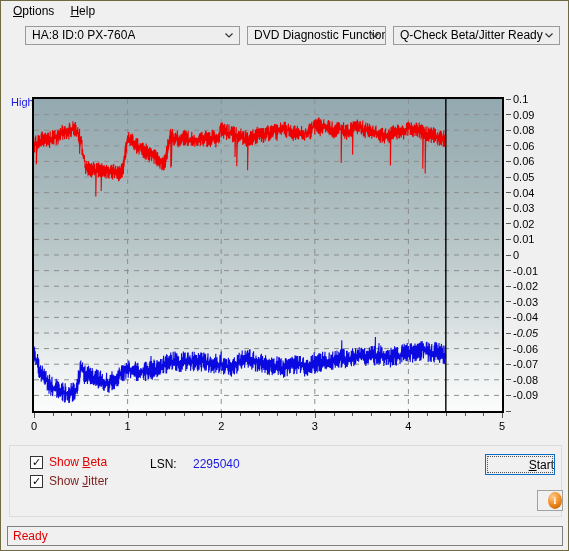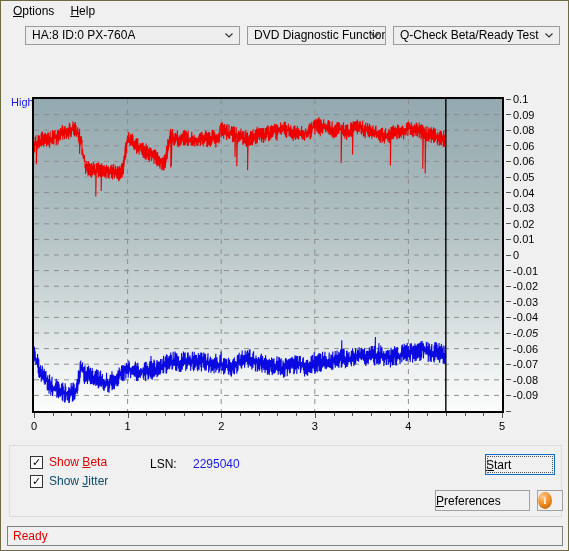--- a/index.html
+++ b/index.html
@@ -110,28 +110,28 @@
   #chk-beta-row{left:20px;top:9px;}
   #chk-jitter-row{left:20px;top:28px;}
   .chkbox{
     width:13px;height:13px;border:1px solid #333;background:#fff;
     display:flex;align-items:center;justify-content:center;margin-right:6px;
     box-sizing:border-box;
   }
   .chkmark{font-size:11px;line-height:1;color:#000;}
   .chklabel{font-size:12px;white-space:nowrap;}
   .beta-c{color:#e00000;}
-  .jit-c{color:#0c4a6e;}
+  .jit-c{color:#7f1d1d;}
 
   #lsn-label{position:absolute;left:140px;top:11px;font-size:12px;color:#000;}
   #lsn-value{position:absolute;left:183px;top:11px;font-size:12px;color:#1a1ae0;}
 
   .btn{
     position:absolute;background:#f0f0f0;border:1px solid #a0a0a0;
-    display:flex;align-items:center;justify-content:flex-start;
+    display:flex;align-items:center;justify-content:flex-end;
     font-size:12px;color:#000;box-sizing:border-box;
   }
   #btn-start{
     left:475px;top:8px;width:70px;height:21px;
     border:1px solid #0a6ec9;outline:1px dotted #555;outline-offset:-3px;
     background:#f0f0f0;
   }
   #btn-pref{left:425px;top:44px;width:95px;height:21px;}
   #btn-info{
     left:527px;top:44px;width:26px;height:21px;
@@ -177,21 +177,21 @@
     </div>
     <div class="combo" id="combo-func">
       <span class="ctext">DVD Diagnostic Functions</span>
       <span class="carrow">
         <svg width="12" height="12" viewBox="0 0 12 12">
             <polyline points="2.5,4.5 6,8 9.5,4.5" fill="none" stroke="#333" stroke-width="1.2"></polyline>
           </svg>
       </span>
     </div>
     <div class="combo" id="combo-test">
-      <span class="ctext">Q-Check Beta/Ready Test</span>
+      <span class="ctext">Q-Check Beta/Jitter Ready</span>
       <span class="carrow">
         <svg width="12" height="12" viewBox="0 0 12 12">
             <polyline points="2.5,4.5 6,8 9.5,4.5" fill="none" stroke="#333" stroke-width="1.2"></polyline>
           </svg>
       </span>
     </div>
   </div>
 
   <div id="chartpanel">
     <div id="chartwrap">
@@ -330,23 +330,20 @@
       </span>
     </div>
 
     <div id="lsn-label">LSN:</div>
     <div id="lsn-value">2295040</div>
 
     <div class="btn" id="btn-start">
       <span><span class="ul1">S</span><span>tart</span></span>
     </div>
 
-    <div class="btn" id="btn-pref">
-      <span><span class="ul1">P</span><span>references</span></span>
-    </div>
 
     <div class="btn" id="btn-info">
       <span id="info-dot">
         <span>i</span>
       </span>
     </div>
   </div>
 
   <div id="statusbar">
     <span id="statustext">Ready</span>

